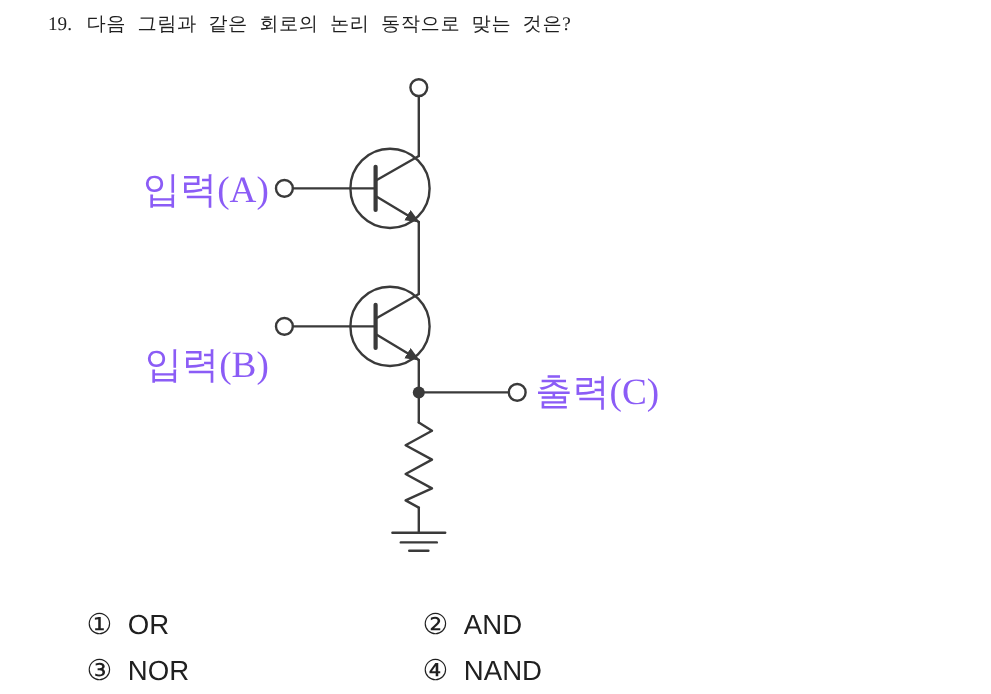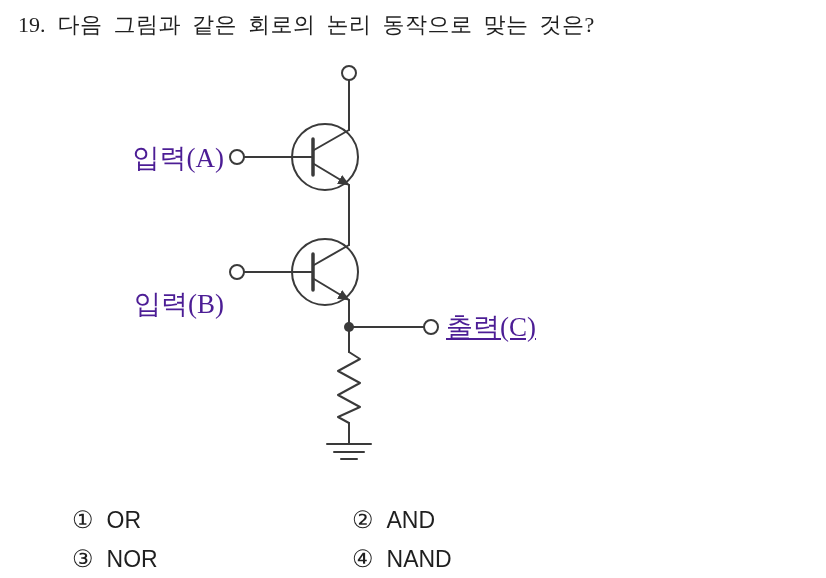--- a/index.html
+++ b/index.html
@@ -7,46 +7,46 @@
   html, body { width:826px; height:578px; }
   body {
     background: var(--background);
     font-family: "Liberation Serif", serif;
     color: var(--ink);
     position: relative;
     overflow: hidden;
   }
   .question {
     position: absolute;
-    left: 18px;
+    left: 40px;
     top: 10px;
-    font-size: 22px;
+    font-size: 16px;
     letter-spacing: 0.5px;
     word-spacing: 5px;
     white-space: nowrap;
   }
   .question .qnum { margin-right: 12px; letter-spacing: 0; }
   svg.circuit {
     position: absolute;
     left: 0;
     top: 0;
     width: 826px;
     height: 578px;
     color: var(--line);
   }
   .clabel {
     position: absolute;
-    font-size: 27px;
+    font-size: 31px;
     line-height: 32px;
     white-space: nowrap;
-    color: #4c1d95;
+    color: #8b5cf6;
   }
   #label-a { left: 90px; top: 142px; width: 134px; text-align: right; }
   #label-b { left: 90px; top: 256px; width: 134px; text-align: right; margin-top: 32px; }
-  #label-c { left: 446px; top: 311px; text-decoration: underline; }
+  #label-c { left: 446px; top: 311px; }
   .option {
     position: absolute;
     display: flex;
     align-items: baseline;
     gap: 13px;
     font-size: 23px;
     font-family: "Liberation Sans", sans-serif;
     cursor: pointer;
     white-space: nowrap;
   }

